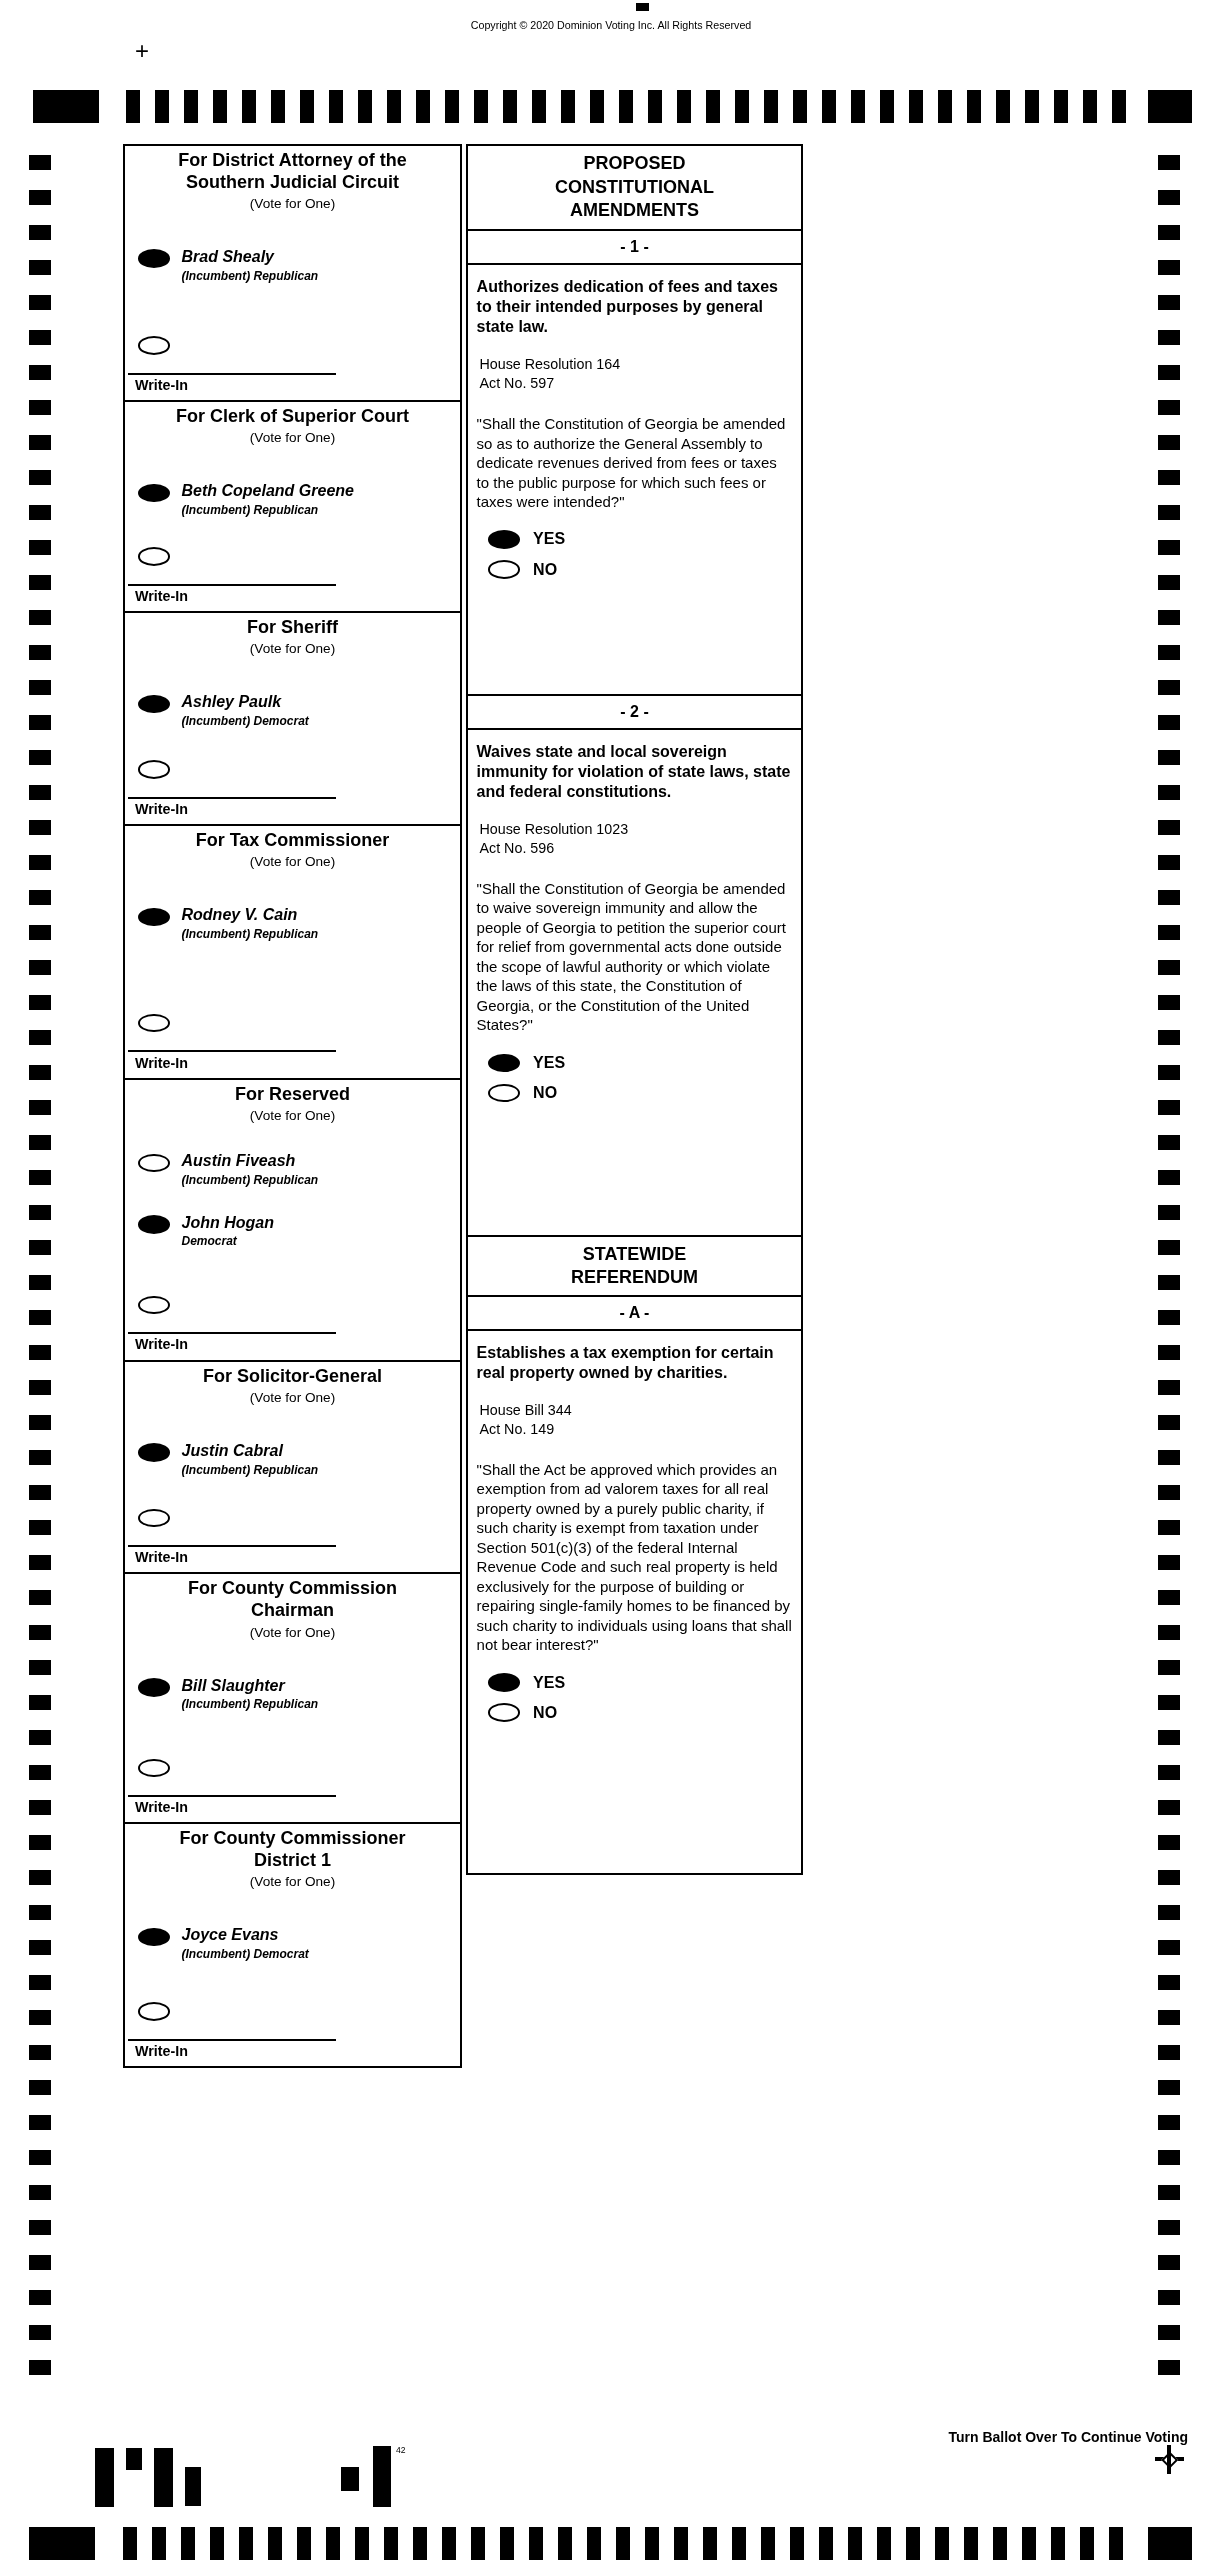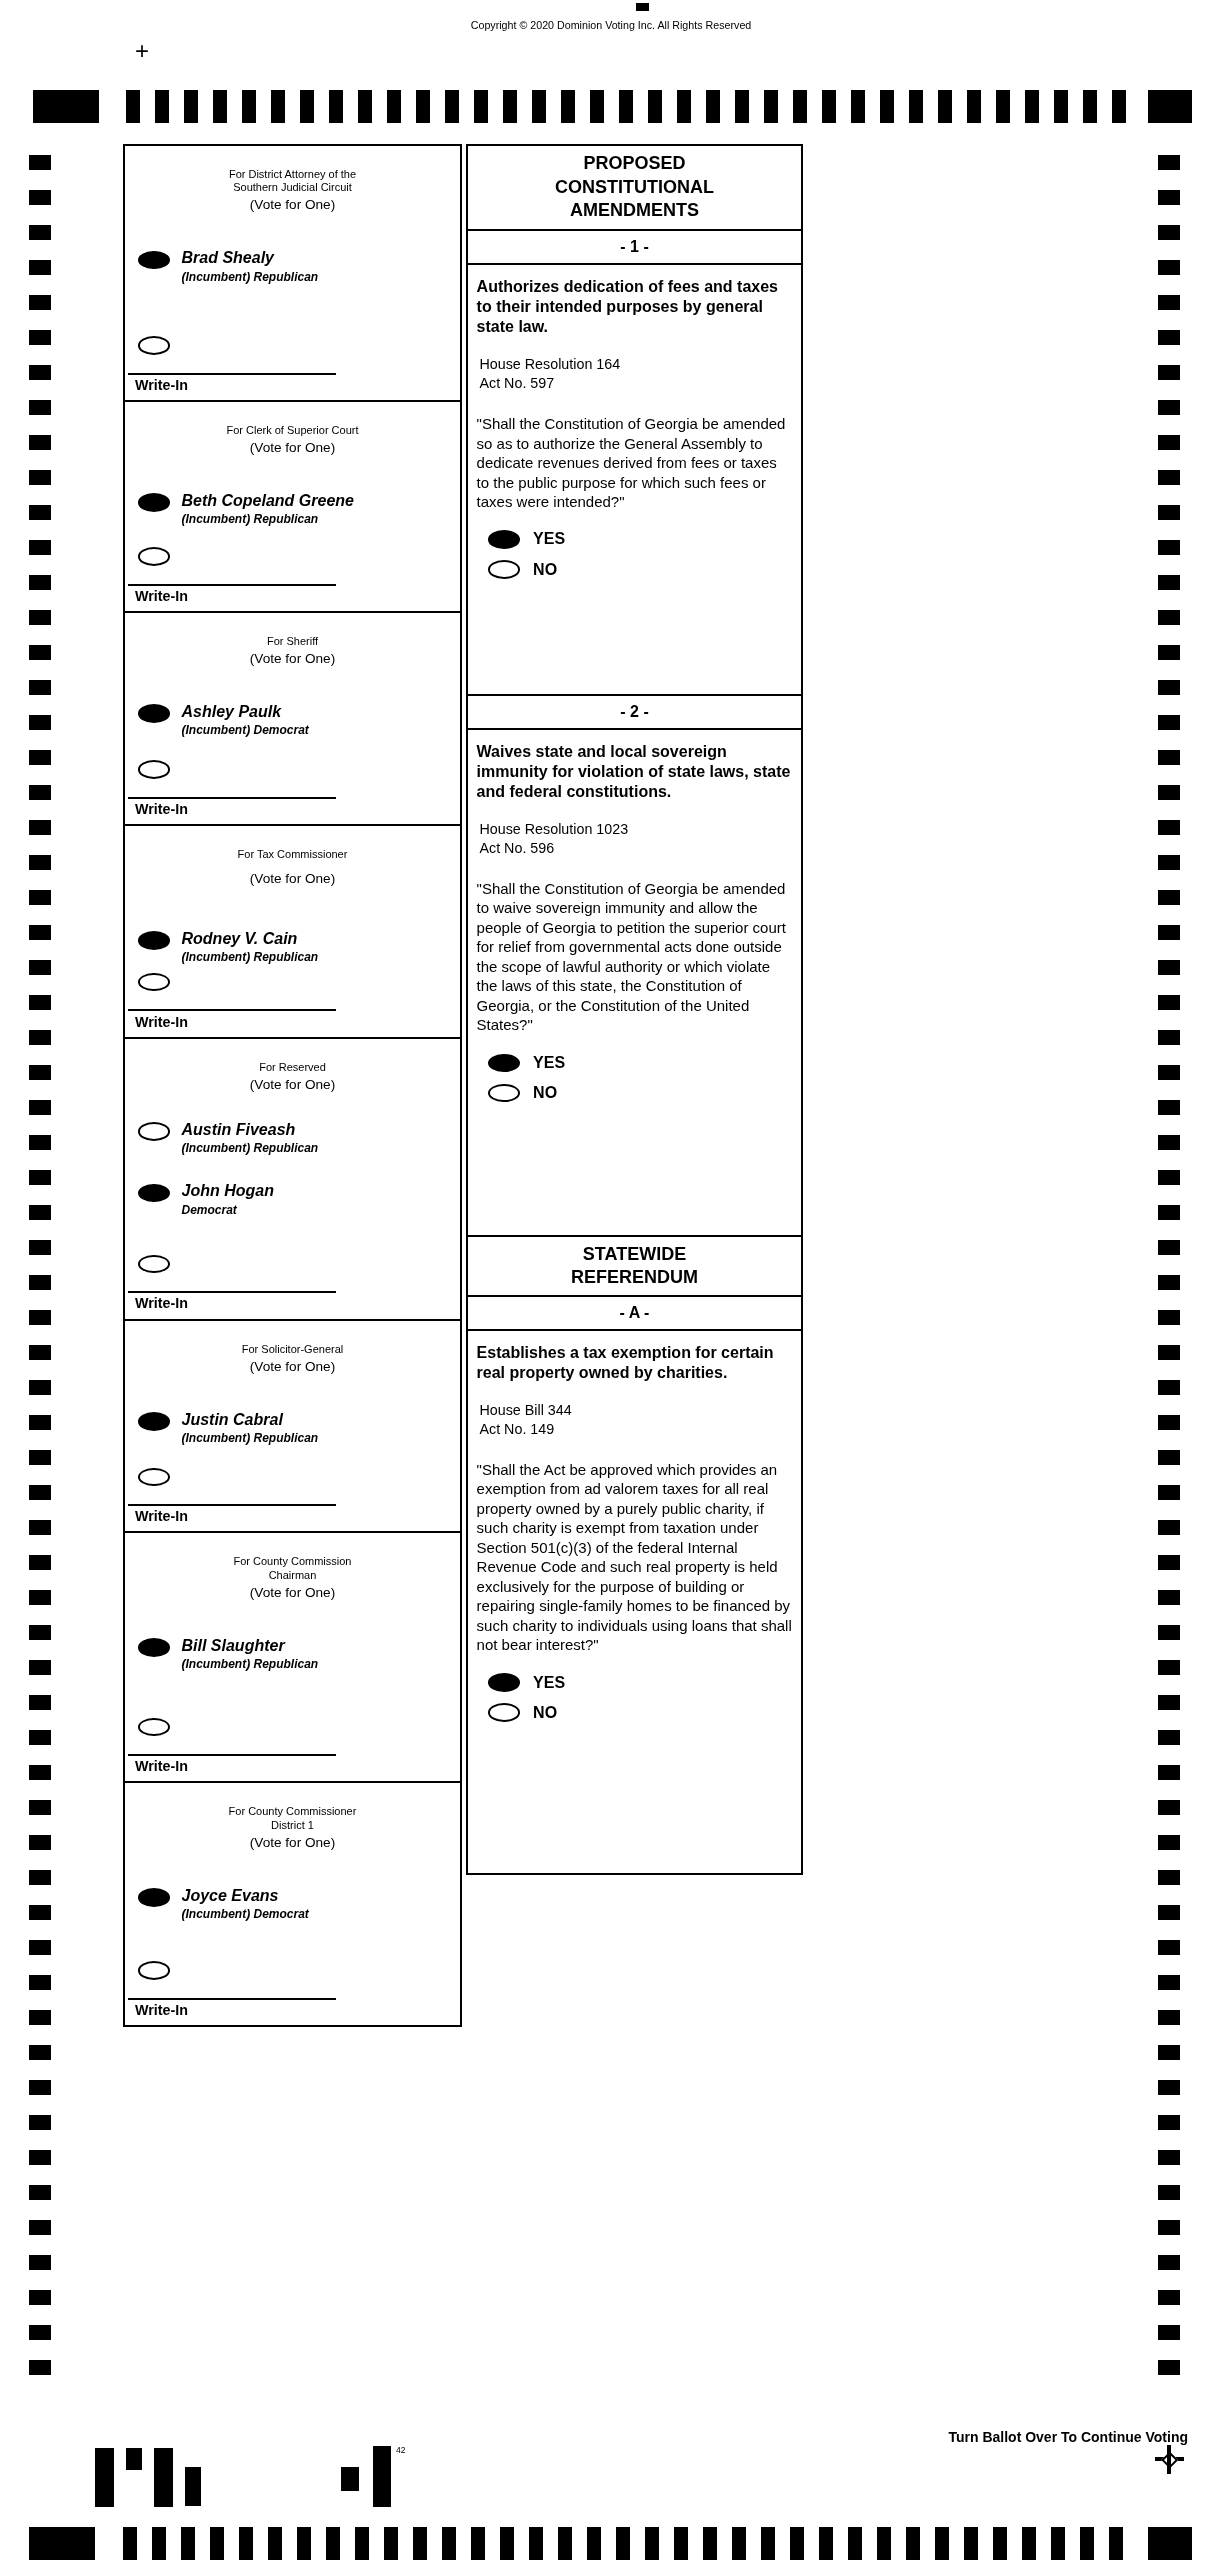--- a/index.html
+++ b/index.html
@@ -30,22 +30,22 @@
   .marks-right { left:1158px; }
 
   
   .left-col  { position:absolute; left:123px; top:144px; width:339px; }
   .right-col { position:absolute; left:466px; top:144px; width:337px; }
 
   
   .contest { border:2.1px solid #000; margin-top:-2.1px; box-sizing:border-box;
     display:flex; flex-direction:column; background:#fff; }
   .contest:first-child { margin-top:0; }
-  .c-title { font-size:11px; font-weight:normal; text-align:center; line-height:1.2;
-    margin-top:22px; white-space:pre-line; }
+  .c-title { font-size:18px; font-weight:bold; text-align:center; line-height:1.2;
+    margin-top:4px; white-space:pre-line; }
   .c-instr { font-size:13.6px; text-align:center; margin-top:2.9px; }
   .c-cands { margin-top:37px; display:flex; flex-direction:column; gap:32px;font-style:italic; }
   .cand { display:flex; gap:11.5px; padding-left:13px; align-items:flex-start; }
   .cand-name { font-weight:bold; font-size:16px; line-height:1.1; }
   .cand-aff  { font-weight:bold; font-size:12px; margin-top:2.9px; }
   .oval { display:inline-block; width:32px; height:18.6px; border:2.1px solid #000;
     border-radius:50%; background:#fff; box-sizing:border-box; flex:0 0 auto; margin-top:1.4px; }
   .oval.filled { background:#000; }
   .c-writein { margin-top:auto; }
   .c-writein .oval-row { padding-left:13px; }
@@ -159,21 +159,21 @@
           </div>
         </div>
       </div>
       <div class="c-writein">
         <div class="oval-row"><span class="oval"></span></div>
         <div class="wi-line"></div>
         <div class="wi-label">Write-In</div>
       </div>
     </section>
 
-    <section class="contest" style="height:215px;gap:7px;">
+    <section class="contest" style="height:256px;">
       <div class="c-title">For Tax Commissioner</div>
       <div class="c-instr">(Vote for One)</div>
       <div class="c-cands">
         <div class="cand">
           <span class="oval filled"></span>
           <div>
             <div class="cand-name">Rodney V. Cain</div>
             <div class="cand-aff">(Incumbent) Republican</div>
           </div>
         </div>

